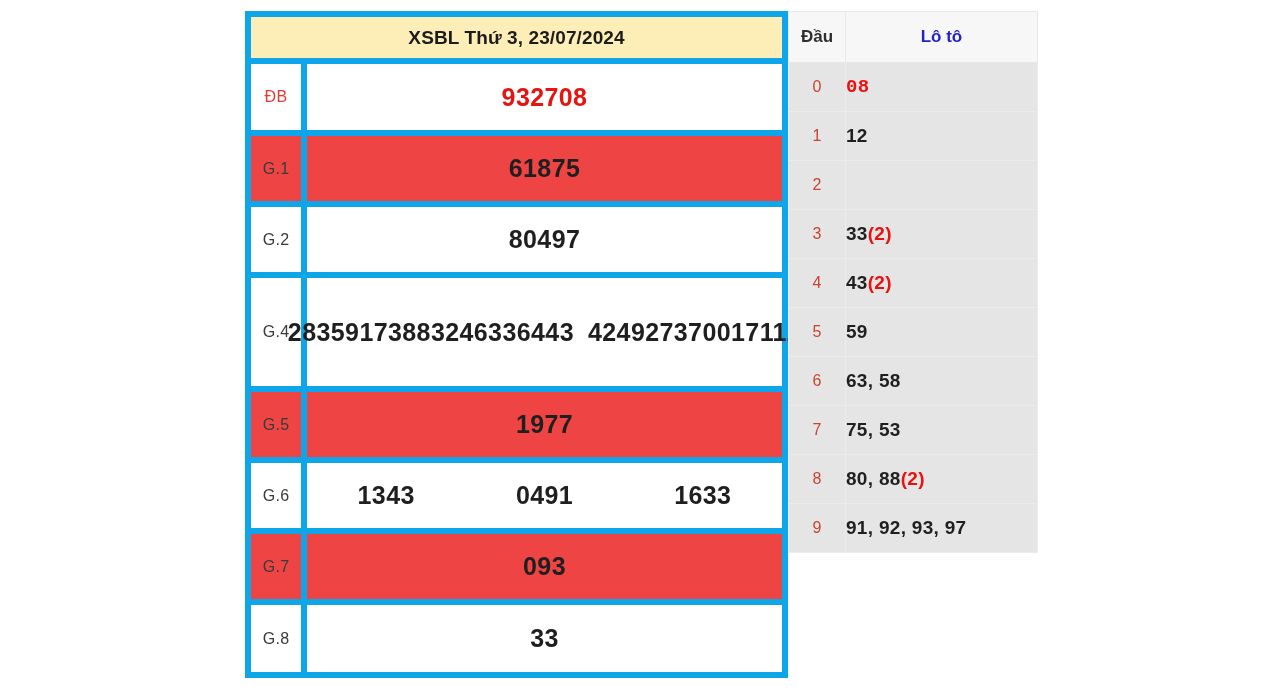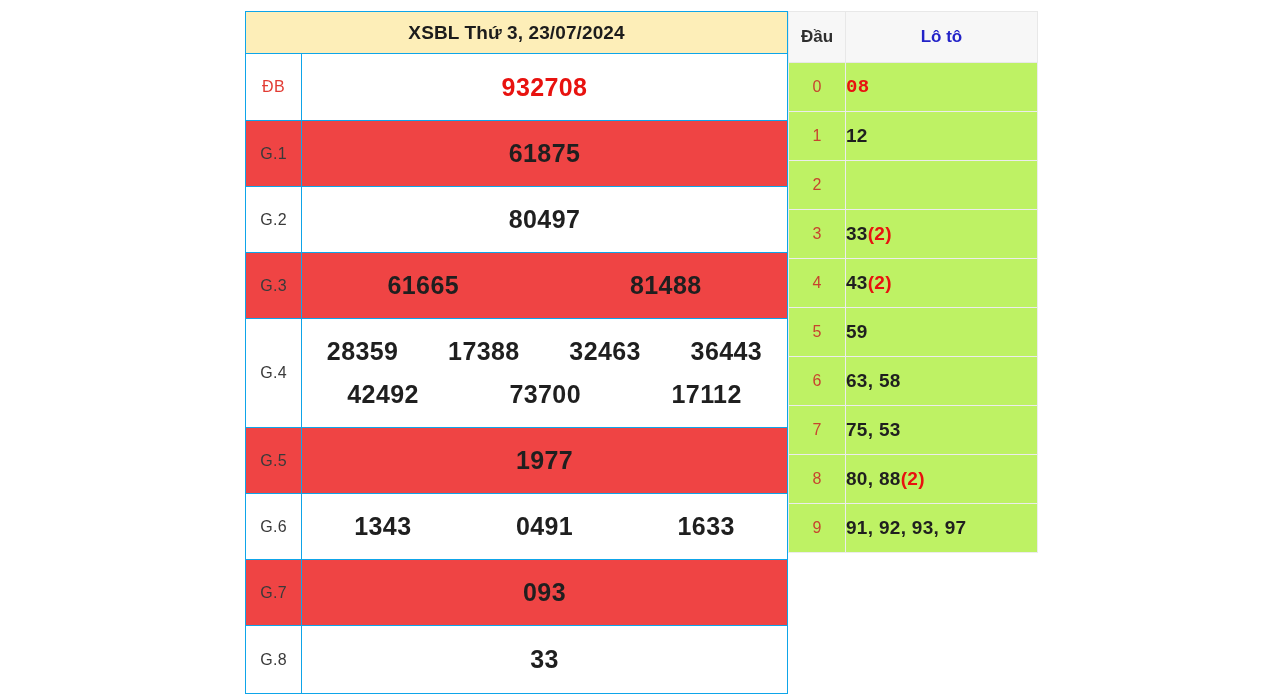--- a/index.html
+++ b/index.html
@@ -40,21 +40,21 @@
     font-weight: bold;
     text-align: center;
     height: 41px;
     line-height: 41px;
     padding: 0;
     border: 1px solid #f2e3ad;
     letter-spacing: .1px;
   }
 
   .result-table td {
-    border: 1px solid #0ea5e9;
+    border: 6px solid #0ea5e9;
     padding: 0;
   }
 
   .prize-label {
     width: 56px;
     text-align: center;
     vertical-align: middle;
     color: #3a3a3a;
     font-size: 16px;
     font-weight: normal;
@@ -89,37 +89,37 @@
   }
   .num.single { }
 
   .h-db   { height: 66px; }
   .h-std  { height: 65px; }
   .h-g4   { height: 108px; }
   .h-last { height: 67px; }
 
   .g4-stack {
     display: flex;
-    flex-direction: column;
+    flex-direction: row;
     justify-content: center;
     gap: 14px;
     height: 100%;
   }
   .g4-stack .num-line { }
 
   
   .loto-table {
     position: absolute;
     left: 788px;
     top: 11px;
     width: 250px;
     border-collapse: collapse;
     table-layout: fixed;
     border: 1px solid #e3e3e3;
-    background: #bef264;
+    background: #e5e5e5;
   }
   .loto-table col.head { width: 57px; }
 
   .loto-table th {
     background: #f7f7f7;
     height: 50px;
     padding: 0;
     border: 1px solid #e8e8e8;
     font-size: 17px;
     font-weight: bold;
@@ -186,31 +186,20 @@
               </div>
             </div>
           </td>
         </tr>
         <tr class="row-plain">
           <td class="prize-label h-std">G.2</td>
           <td class="prize-values h-std">
             <div>
               <div class="num-line">
                 <span class="num single">80497</span>
-              </div>
-            </div>
-          </td>
-        </tr>
-        <tr class="row-zebra">
-          <td class="prize-label h-std">G.3</td>
-          <td class="prize-values h-std">
-            <div>
-              <div class="num-line">
-                <span class="num">61665</span>
-                <span class="num">81488</span>
               </div>
             </div>
           </td>
         </tr>
         <tr class="row-plain">
           <td class="prize-label h-g4">G.4</td>
           <td class="prize-values h-g4">
             <div class="g4-stack">
               <div class="num-line">
                 <span class="num">28359</span>

